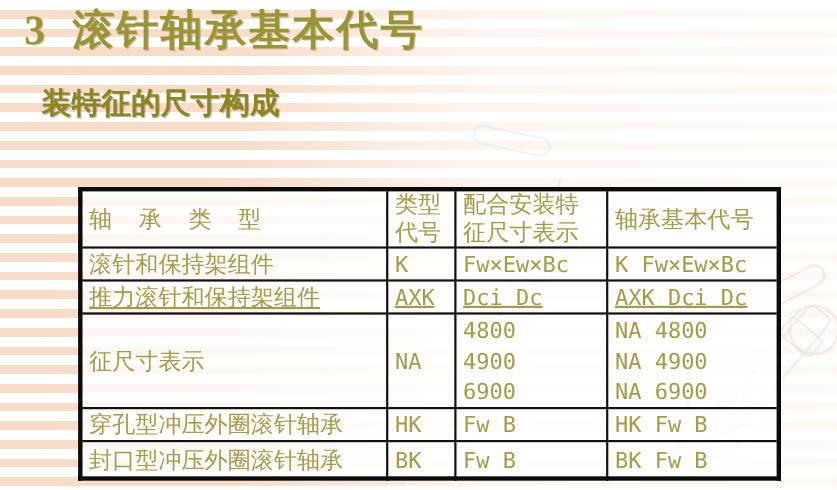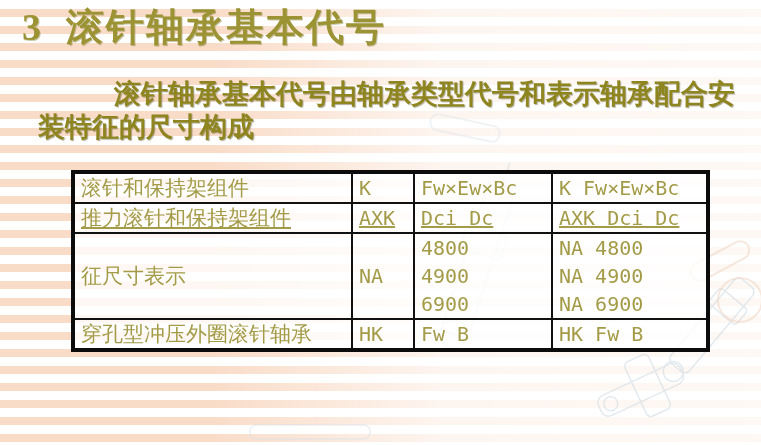--- a/index.html
+++ b/index.html
@@ -76,32 +76,43 @@
   </g>
   <g fill="none" stroke="#d7e1e9" stroke-width="1.5" opacity="0.5">
     <rect x="250" y="425" width="120" height="14" rx="6"></rect>
     <rect x="430" y="120" width="70" height="16" rx="7" transform="rotate(12 465 128)"></rect>
   </g>
 </svg>
 
 <div class="title">3  滚针轴承基本代号</div>
 
 <div class="para">
-  <div class="l1">滚针轴承基本代号由轴承类型代号和表示轴承配合安</div>
   <div class="l2">装特征的尺寸构成</div>
 </div>
 
 <table class="bearing">
   <colgroup>
       <col class="c1">
       <col class="c2">
       <col class="c3">
       <col class="c4">
     </colgroup>
   <tbody>
+      <tr class="hdr">
+    <th class="h1">轴 承 类 型</th>
+    <th class="h2">
+      <div>类型</div>
+      <div>代号</div>
+    </th>
+    <th class="h3">
+      <div>配合安装特</div>
+      <div>征尺寸表示</div>
+    </th>
+    <th class="h4">轴承基本代号</th>
+  </tr>
 
   <tr class="r1">
     <td class="cn">滚针和保持架组件</td>
     <td class="code">K</td>
     <td class="code c3pad">Fw×Ew×Bc</td>
     <td class="code c4pad">K Fw×Ew×Bc</td>
   </tr>
 
   <tr class="r2">
     <td class="cn">推力滚针和保持架组件</td>
@@ -129,14 +140,20 @@
     </td>
   </tr>
 
   <tr class="r4">
     <td class="cn">穿孔型冲压外圈滚针轴承</td>
     <td class="code">HK</td>
     <td class="code c3pad">Fw B</td>
     <td class="code c4pad">HK Fw B</td>
   </tr>
 
+  <tr class="r5">
+    <td class="cn">封口型冲压外圈滚针轴承</td>
+    <td class="code">BK</td>
+    <td class="code c3pad">Fw B</td>
+    <td class="code c4pad">BK Fw B</td>
+  </tr>
 </tbody>
   </table>
 
 </body></html>

